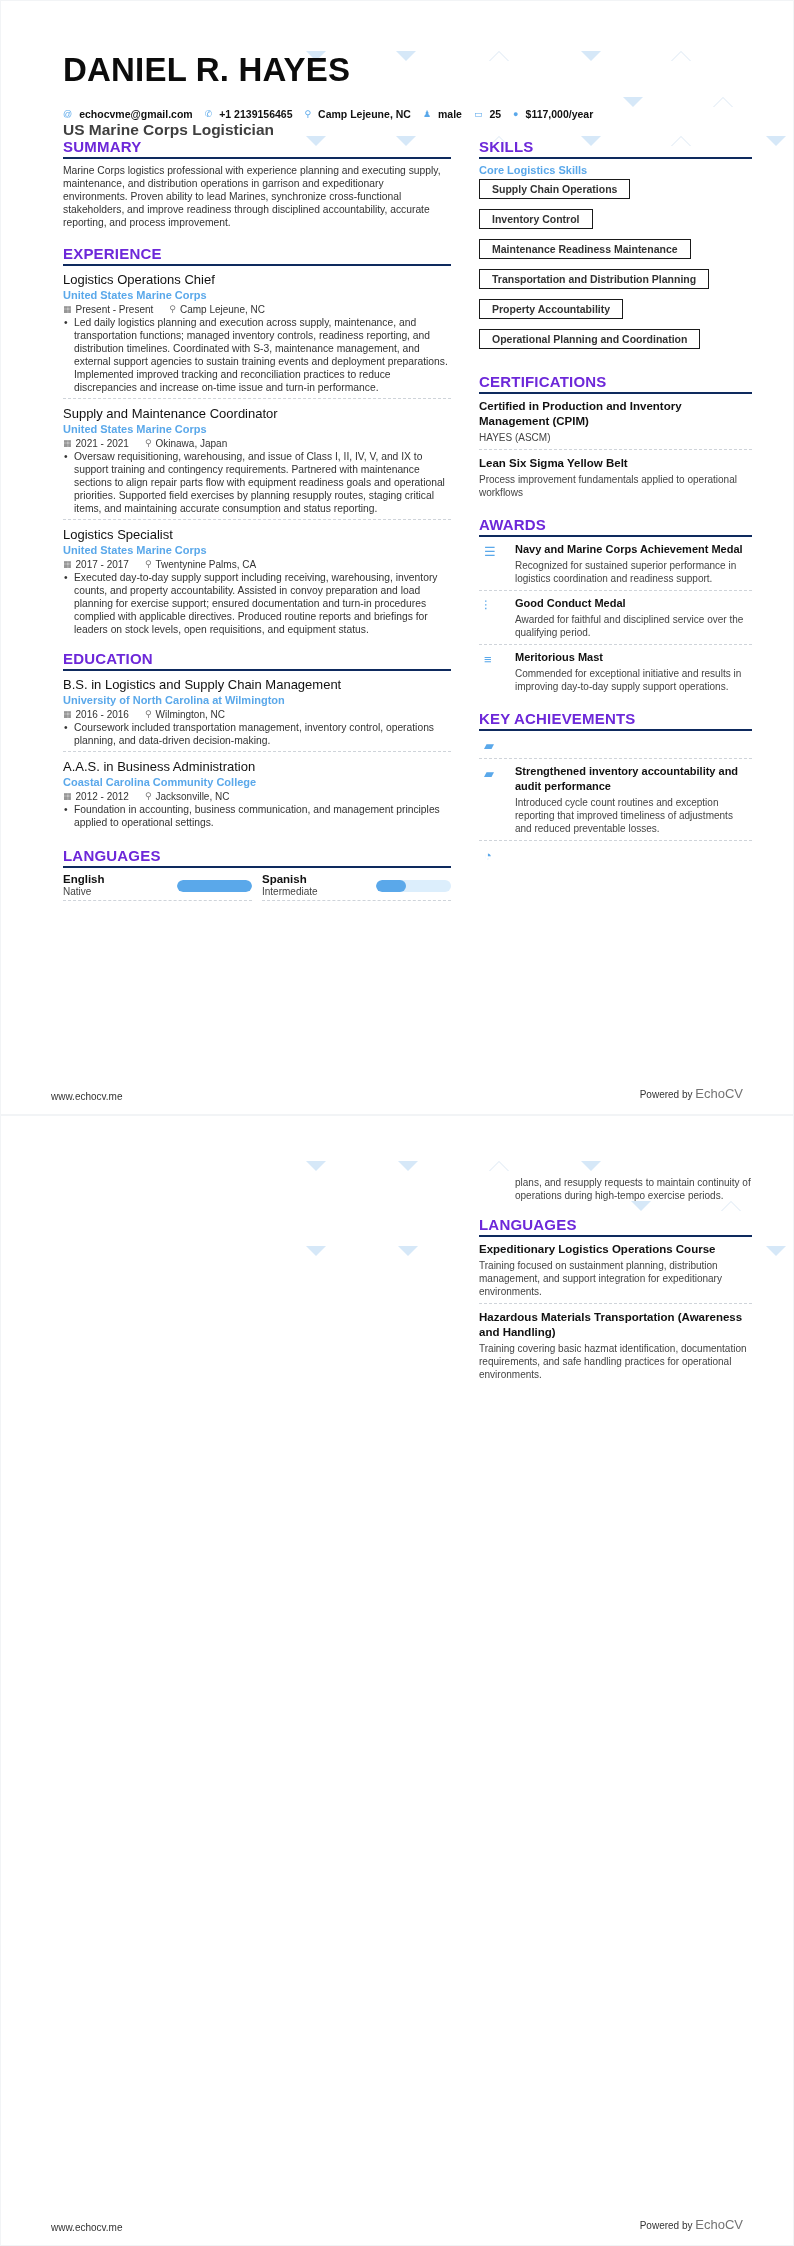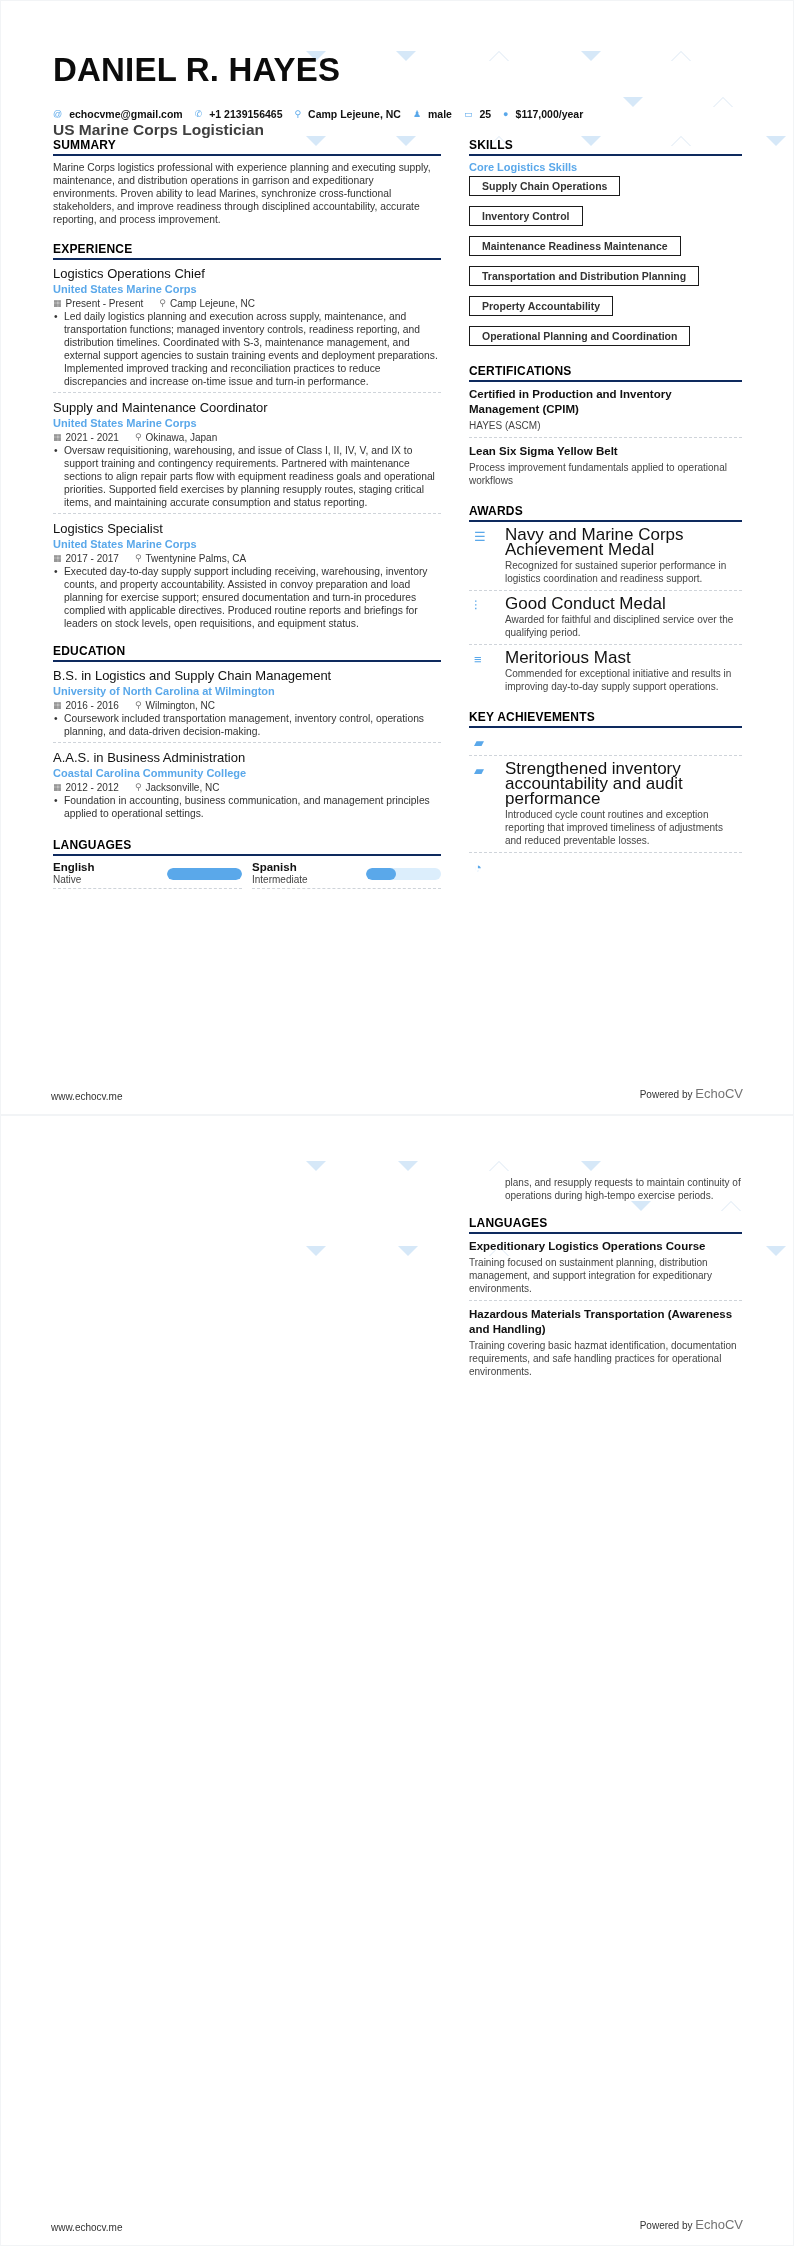--- a/index.html
+++ b/index.html
@@ -5,20 +5,21 @@
   * { box-sizing: border-box; margin: 0; padding: 0; }
   html, body { width: 794px; background: #ffffff; }
   body { font-family: "Liberation Sans", "DejaVu Sans", sans-serif; color: #1a1a1a; }
 
   .page {
     position: relative;
     width: 794px;
     background: #ffffff;
     overflow: hidden;
     border: 1px solid #f2f4f6;
+    padding-left: 10px;
   }
   .page1 { height: 1115px; }
   .page2 { height: 1131px; }
 
   .tri {
     position: absolute;
     width: 0; height: 0;
     border-left: 10px solid transparent;
     border-right: 10px solid transparent;
     border-top: 10px solid #d6e8f8;
@@ -55,21 +56,21 @@
     font-size: 10.5px; font-weight: 700; color: #111;
   }
   .contact { display: flex; align-items: center; margin-right: 12px; }
   .contact .ci { color: #5aa8ea; font-size: 9px; margin-right: 7px; font-weight: 400; }
 
   
   .col-left { position: absolute; left: 52px; width: 388px; }
   .col-right { position: absolute; left: 468px; width: 273px; }
 
   .section-title {
-    font-size: 12px; font-weight: 700; color: #000000; letter-spacing: 0.2px;
+    font-size: 15px; font-weight: 700; color: #6d28d9; letter-spacing: 0.2px;
     padding-bottom: 2px;
     border-bottom: 2.5px solid #0e2a5e;
     margin-bottom: 5px;
   }
 
   .para { font-size: 10.3px; line-height: 13px; color: #333; }
 
   .entry { padding-bottom: 4px; border-bottom: 1px dashed #cfd4da; margin-bottom: 6px; }
   .entry:last-child { border-bottom: none; }
   .entry-title { font-size: 13px; font-weight: 400; color: #111; line-height: 17px; }
@@ -98,21 +99,21 @@
 
   .cert { border-bottom: 1px dashed #cfd4da; padding-bottom: 5px; margin-bottom: 6px; }
   .cert:last-child { border-bottom: none; }
   .cert-title { font-size: 11.5px; font-weight: 700; color: #111; line-height: 15px; }
   .cert-sub { font-size: 10px; color: #444; line-height: 13px; margin-top: 2px; }
 
   .icon-entry { display: flex; border-bottom: 1px dashed #cfd4da; padding-bottom: 5px; margin-bottom: 5px; }
   .icon-entry:last-child { border-bottom: none; }
   .icon-entry .ico { width: 36px; flex: none; color: #5aa8ea; font-size: 13px; padding-top: 2px; padding-left: 5px; }
   .icon-entry .body { flex: 1; }
-  .ie-title { font-size: 17px; font-weight: 400; color: #111; line-height: 15px; }
+  .ie-title { font-size: 11px; font-weight: 700; color: #111; line-height: 15px; }
   .ie-desc { font-size: 10px; color: #444; line-height: 13px; margin-top: 2px; }
 
   .footer { position: absolute; bottom: 12px; left: 50px; right: 50px; display: flex; justify-content: space-between; align-items: flex-end; }
   .footer-url { font-size: 10px; color: #333; }
   .footer-powered { font-size: 10px; color: #333; }
   .footer-brand { font-size: 13px; color: #737373; }
 </style>
 </head>
 <body>
 
@@ -289,21 +290,21 @@
         <div class="skill-wrap">
           <span class="skill-tag">Supply Chain Operations</span>
           <span class="skill-tag">Inventory Control</span>
           <span class="skill-tag">Maintenance Readiness Maintenance</span>
           <span class="skill-tag">Transportation and Distribution Planning</span>
           <span class="skill-tag">Property Accountability</span>
           <span class="skill-tag">Operational Planning and Coordination</span>
         </div>
       </section>
 
-      <section style="margin-top:8px">
+      <section style="margin-top:14px">
         <div class="section-title">CERTIFICATIONS</div>
         <div class="cert">
           <div class="cert-title">Certified in Production and Inventory Management (CPIM)</div>
           <div class="cert-sub">HAYES (ASCM)</div>
         </div>
         <div class="cert">
           <div class="cert-title">Lean Six Sigma Yellow Belt</div>
           <div class="cert-sub">Process improvement fundamentals applied to operational workflows</div>
         </div>
       </section>

